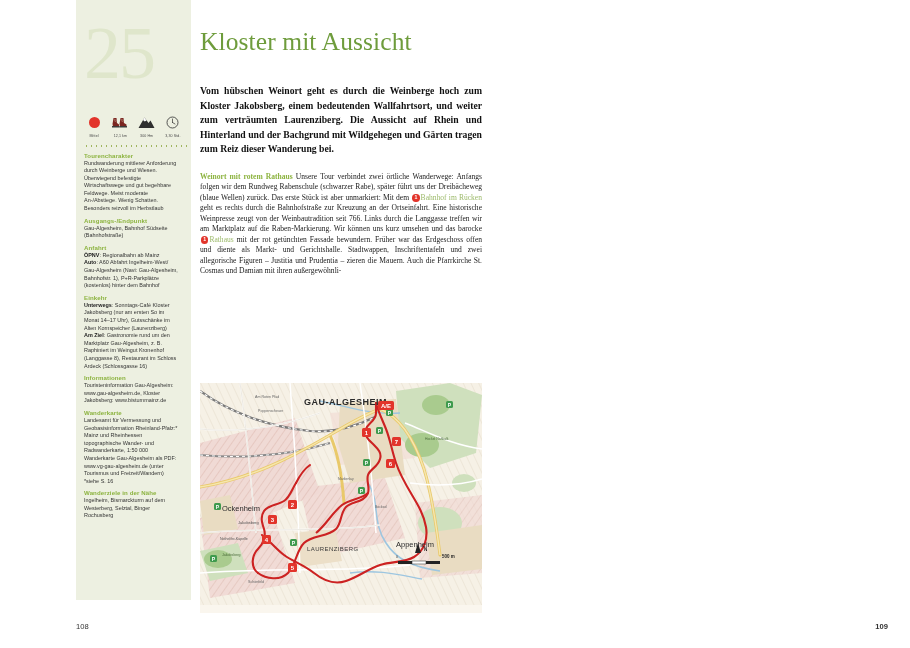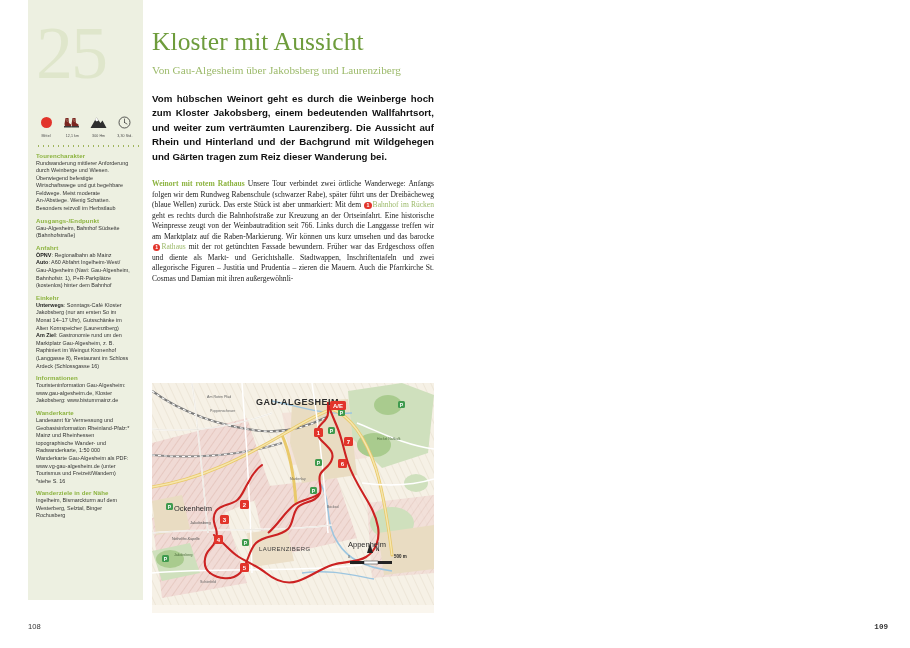--- a/index.html
+++ b/index.html
@@ -6,21 +6,21 @@
   html, body { margin:0; padding:0; }
   body {
     width:910px; height:648px;
     background:#ffffff;
     font-family:"Liberation Serif", serif;
     overflow:hidden;
     position:relative;
   }
 
   
-  .spread { position:absolute; inset:0; display:flex; }
+  .spread { position:absolute; inset:0; display:flex;padding-left:48px; }
   .page-left  { position:relative; width:455px; height:648px; }
   .page-right { position:relative; width:455px; height:648px; }
 
   
   .sidebar-bg {
     position:absolute; left:28px; top:0; width:115px; height:600px;
     background:#edf0e1;
   }
   .sidebar {
     position:absolute; left:30px; top:0; width:113px; height:610px;
@@ -71,23 +71,23 @@
     font-family:"Liberation Serif", serif;
     font-size:25.5px; line-height:30px; font-weight:400;
     color:#6e9c3c; margin:27px 0 0 0; letter-spacing:.1px;
   }
   h2.subtitle {
     font-family:"Liberation Serif", serif;
     font-size:11.2px; line-height:14.5px; font-weight:400;
     color:#9cba6a; margin:6px 0 0 0;
   }
   p.lead {
-    font-family:Liberation Sans, sans-serif;
+    font-family:Liberation Serif, serif;
     font-size:9.7px; line-height:14.6px; color:#111;
-    text-align:justify; margin:14px 0 0 0;
+    text-align:justify; margin:27px 0 0 0;
     font-weight:600;
   }
   p.body {
     font-family:"Liberation Serif", serif;
     font-size:7.55px; line-height:10.45px; color:#1a1a1a;
     text-align:justify; margin:15px 0 0 0;
     hyphens:auto;
   }
   .runin { color:#8cb33f; font-weight:700;margin-top:44px; }
   .wp { color:#9cba6a; }
@@ -107,21 +107,21 @@
   .map-svg { position:absolute; inset:0; }
 
   
   .folio-l {
     position:absolute; left:28px; bottom:17px;
     font-family:"Liberation Sans", sans-serif; font-size:7.6px;
     font-weight:400; color:#333;
   }
   .folio-r {
     position:absolute; right:22px; bottom:17px;
-    font-family:Liberation Mono, monospace; font-size:7.6px;
+    font-family:Liberation Sans, sans-serif; font-size:7.6px;
     font-weight:700; color:#333;
   }
 </style>
 </head>
 <body>
 
 <div class="spread">
 
   <div class="page-left">
 
@@ -193,21 +193,20 @@
 
       <div class="sb-h">Wanderkarte</div>
       <div class="sb-p">Landesamt für Vermessung und Geobasisinformation Rheinland-Pfalz:* Mainz und Rheinhessen topographische Wander- und Radwanderkarte, 1:50 000 Wanderkarte Gau-Algesheim als PDF: www.vg-gau-algesheim.de (unter Tourismus und Freizeit/Wandern) *siehe S. 16</div>
 
       <div class="sb-h">Wanderziele in der Nähe</div>
       <div class="sb-p">Ingelheim, Bismarckturm auf dem Westerberg, Selztal, Binger Rochusberg</div>
     </div>
 
     <div class="main-l">
       <h1 class="title">Kloster mit Aussicht</h1>
-      <h2 class="subtitle">Von Gau-Algesheim über Jakobsberg und Laurenziberg</h2>
       <p class="lead">Vom hübschen Weinort geht es durch die Weinberge hoch zum Kloster Jakobsberg, einem bedeutenden Wallfahrtsort, und weiter zum verträumten Laurenziberg. Die Aussicht auf Rhein und Hinterland und der Bachgrund mit Wildgehegen und Gärten tragen zum Reiz dieser Wanderung bei.</p>
 
       <p class="body">
         <span class="runin">Weinort mit rotem Rathaus</span><span> Unsere Tour verbindet zwei örtliche Wanderwege: Anfangs folgen wir dem Rundweg Rabenschule (schwarzer Rabe), später führt uns der Dreibächeweg (blaue Wellen) zurück. Das erste Stück ist aber unmarkiert: Mit dem </span><span class="wpnum">1</span><span class="wp">Bahnhof im Rücken</span><span> geht es rechts durch die Bahnhofstraße zur Kreuzung an der Ortseinfahrt. Eine historische Weinpresse zeugt von der Weinbautradition seit 766. Links durch die Langgasse treffen wir am Marktplatz auf die Raben-Markierung. Wir können uns kurz umsehen und das barocke </span><span class="wpnum">1</span><span class="wp">Rathaus</span><span> mit der rot getünchten Fassade bewundern. Früher war das Erdgeschoss offen und diente als Markt- und Gerichtshalle. Stadtwappen, Inschriftentafeln und zwei allegorische Figuren – Justitia und Prudentia – zieren die Mauern. Auch die Pfarrkirche St. Cosmas und Damian mit ihren außergewöhnli-</span>
       </p>
     </div>
 
     <div class="map-wrap">
       <svg class="map-svg" viewBox="0 0 282 230" preserveAspectRatio="none">
         <defs>

